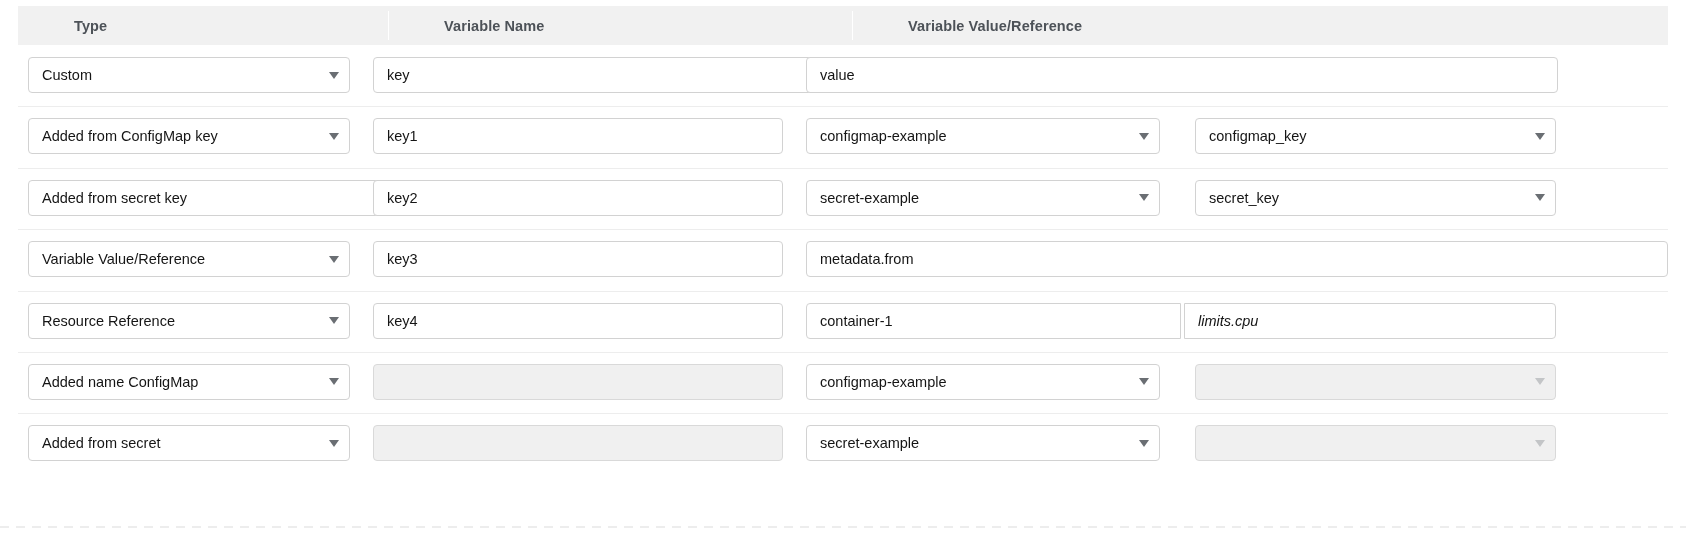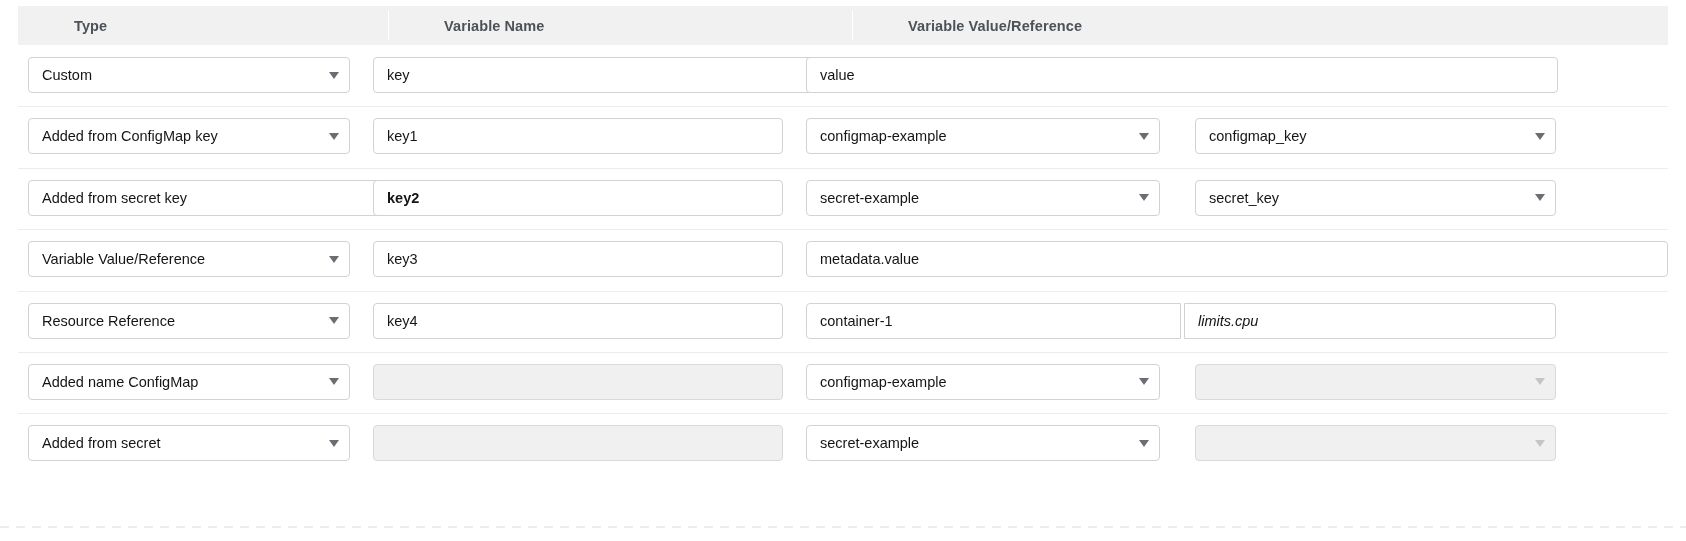--- a/index.html
+++ b/index.html
@@ -171,21 +171,21 @@
     </div>
 
     <div class="row">
       <div class="row-sep"></div>
       <div class="cell" style="left:28px;width:388px;">
         <div class="control select">
           <span class="txt">Added from secret key</span>
           <span class="caret"></span>
         </div>
       </div>
-      <div class="cell" style="left:373px;width:410px;font-weight:bold;">
+      <div class="cell" style="left:373px;width:410px;">
         <div class="control">
           <span class="txt">key2</span>
         </div>
       </div>
       <div class="cell" style="left:806px;width:354px;">
         <div class="control select">
           <span class="txt">secret-example</span>
           <span class="caret"></span>
         </div>
       </div>
@@ -205,21 +205,21 @@
           <span class="caret"></span>
         </div>
       </div>
       <div class="cell" style="left:373px;width:410px;">
         <div class="control">
           <span class="txt">key3</span>
         </div>
       </div>
       <div class="cell" style="left:806px;width:862px;">
         <div class="control">
-          <span class="txt">metadata.value</span>
+          <span class="txt">metadata.from</span>
         </div>
       </div>
     </div>
 
     <div class="row">
       <div class="row-sep"></div>
       <div class="cell" style="left:28px;width:322px;">
         <div class="control select">
           <span class="txt">Resource Reference</span>
           <span class="caret"></span>

